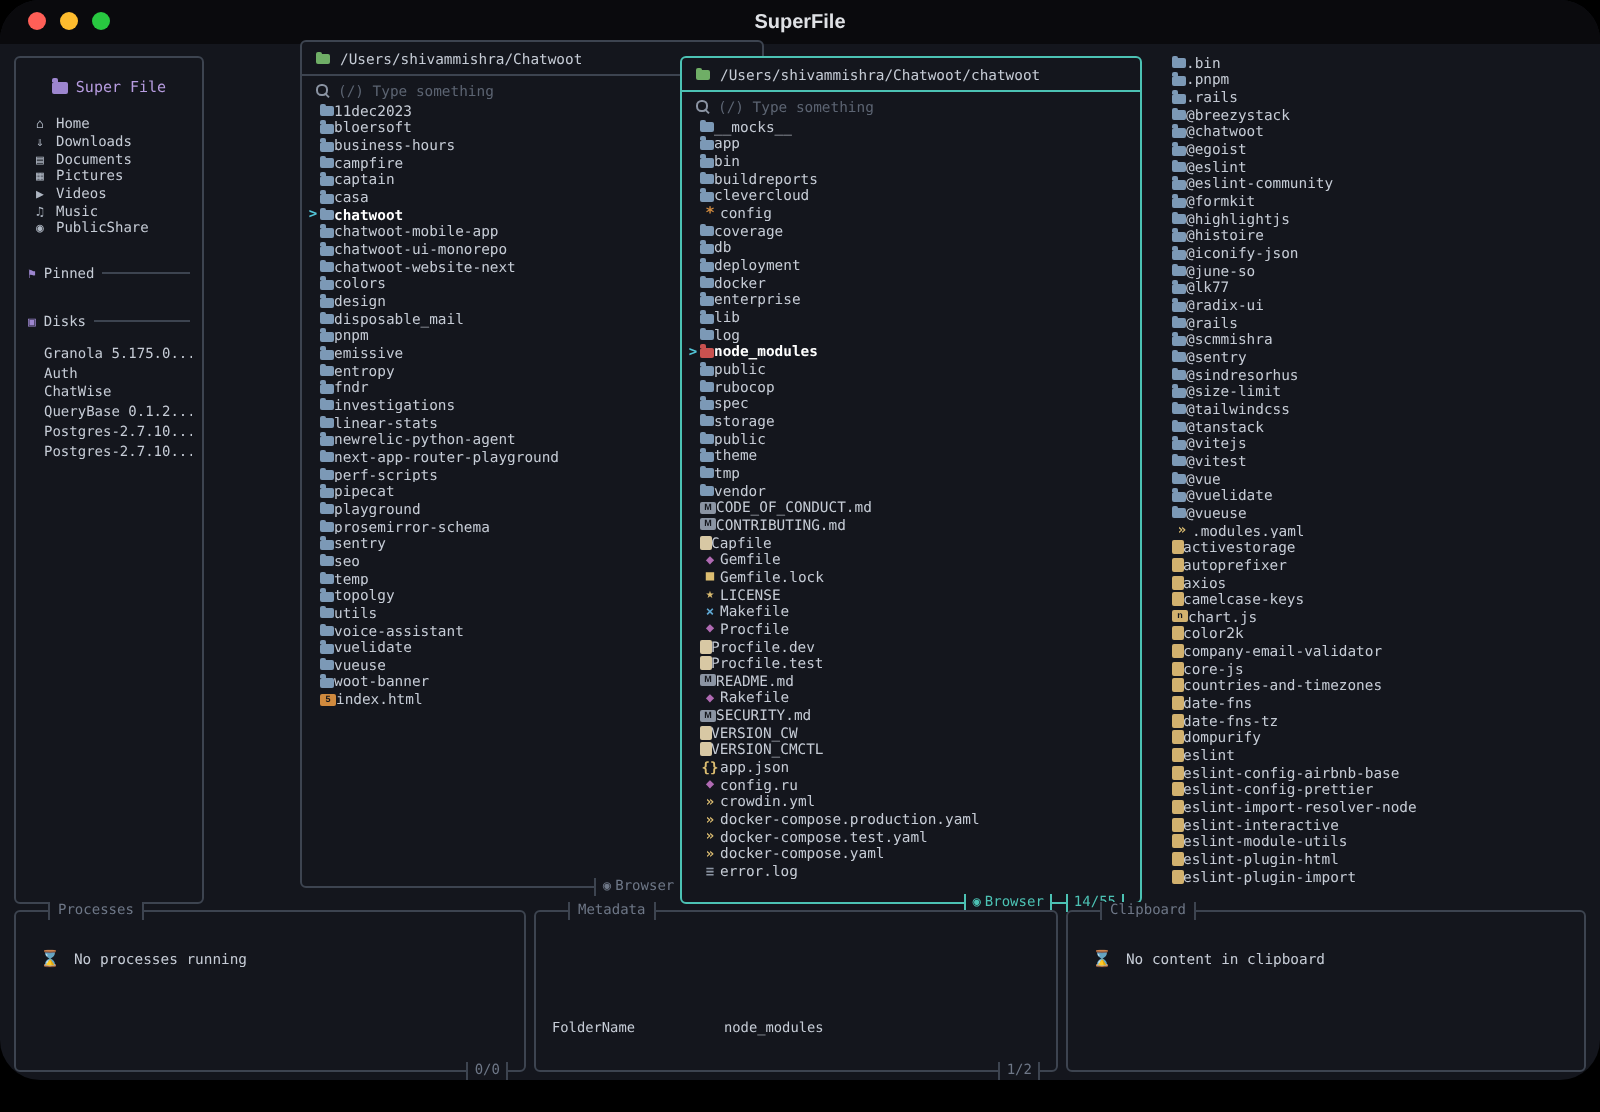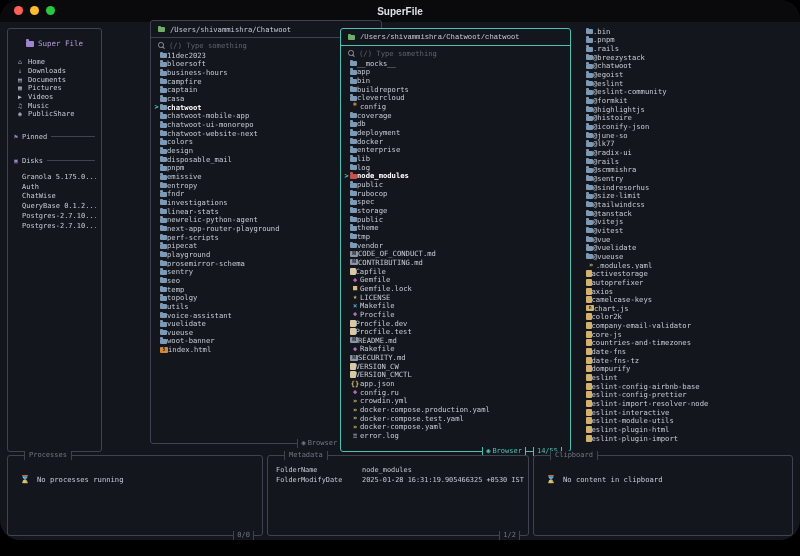--- a/index.html
+++ b/index.html
@@ -42,21 +42,21 @@
   .sec .sicon{color:var(--purple2);font-size:6.5px;}
   .sec.pinned{margin-top:14px;}
   .sec.disks{margin-top:16px;}
   .disk-list{margin-top:8px;padding-left:9px;}
   .disk-row{height:9.8px;font-size:7px;color:var(--text);white-space:nowrap;overflow:hidden;cursor:default;}
 
   
   .fpanel .path-row{height:17px;display:flex;align-items:center;gap:5px;padding:0 7px;
                     border-bottom:1px solid var(--border);color:var(--text);font-size:7.2px;
                     white-space:nowrap;overflow:hidden;}
-  .fpanel.active .path-row{border-bottom-color:var(--active);font-family:Liberation Mono, monospace;}
+  .fpanel.active .path-row{border-bottom-color:var(--active);}
   .search-row{height:12px;display:flex;align-items:center;gap:4px;padding:2px 6px 0 6px;
               color:var(--muted2);font-size:7.2px;}
   .file-list{padding:1px 2px 0 2px;overflow:hidden;}
   .file-row{display:flex;align-items:center;height:8.66px;font-size:7.2px;color:var(--text);
             white-space:nowrap;overflow:hidden;cursor:default;}
   .file-row .cur{width:7px;flex:none;text-align:center;color:var(--cursor);font-weight:bold;font-size:7px;}
   .file-row.sel .fname{color:#fff;font-weight:bold;}
   .ficon{width:10px;flex:none;display:inline-flex;justify-content:center;align-items:center;}
 
   
@@ -104,21 +104,21 @@
   .preview{position:absolute;left:577px;top:26px;width:218px;height:426px;overflow:hidden;}
 
   
   .bpanel{top:455px;height:81px;}
   .procs{left:7px;width:256px;}
   .meta{left:267px;width:262px;}
   .clip{left:533px;width:260px;}
   .empty-msg{display:flex;align-items:center;gap:7px;padding:19px 0 0 12px;font-size:7.2px;color:var(--text);}
   .hourglass{color:#8a93a5;font-size:8px;}
   .kv-list{padding:10px 0 0 8px;}
-  .kv-row{display:flex;height:9.5px;font-size:6.9px;white-space:nowrap;overflow:hidden;}
+  .kv-row{display:flex;height:9.5px;font-size:6.9px;white-space:nowrap;overflow:hidden;margin-top:44px;}
   .kv-row .k{width:86px;flex:none;color:var(--text);}
   .kv-row .v{color:var(--text);}
 </style>
 </head>
 <body>
 
 <div class="window">
 
   <div class="titlebar">
     <div class="lights">

